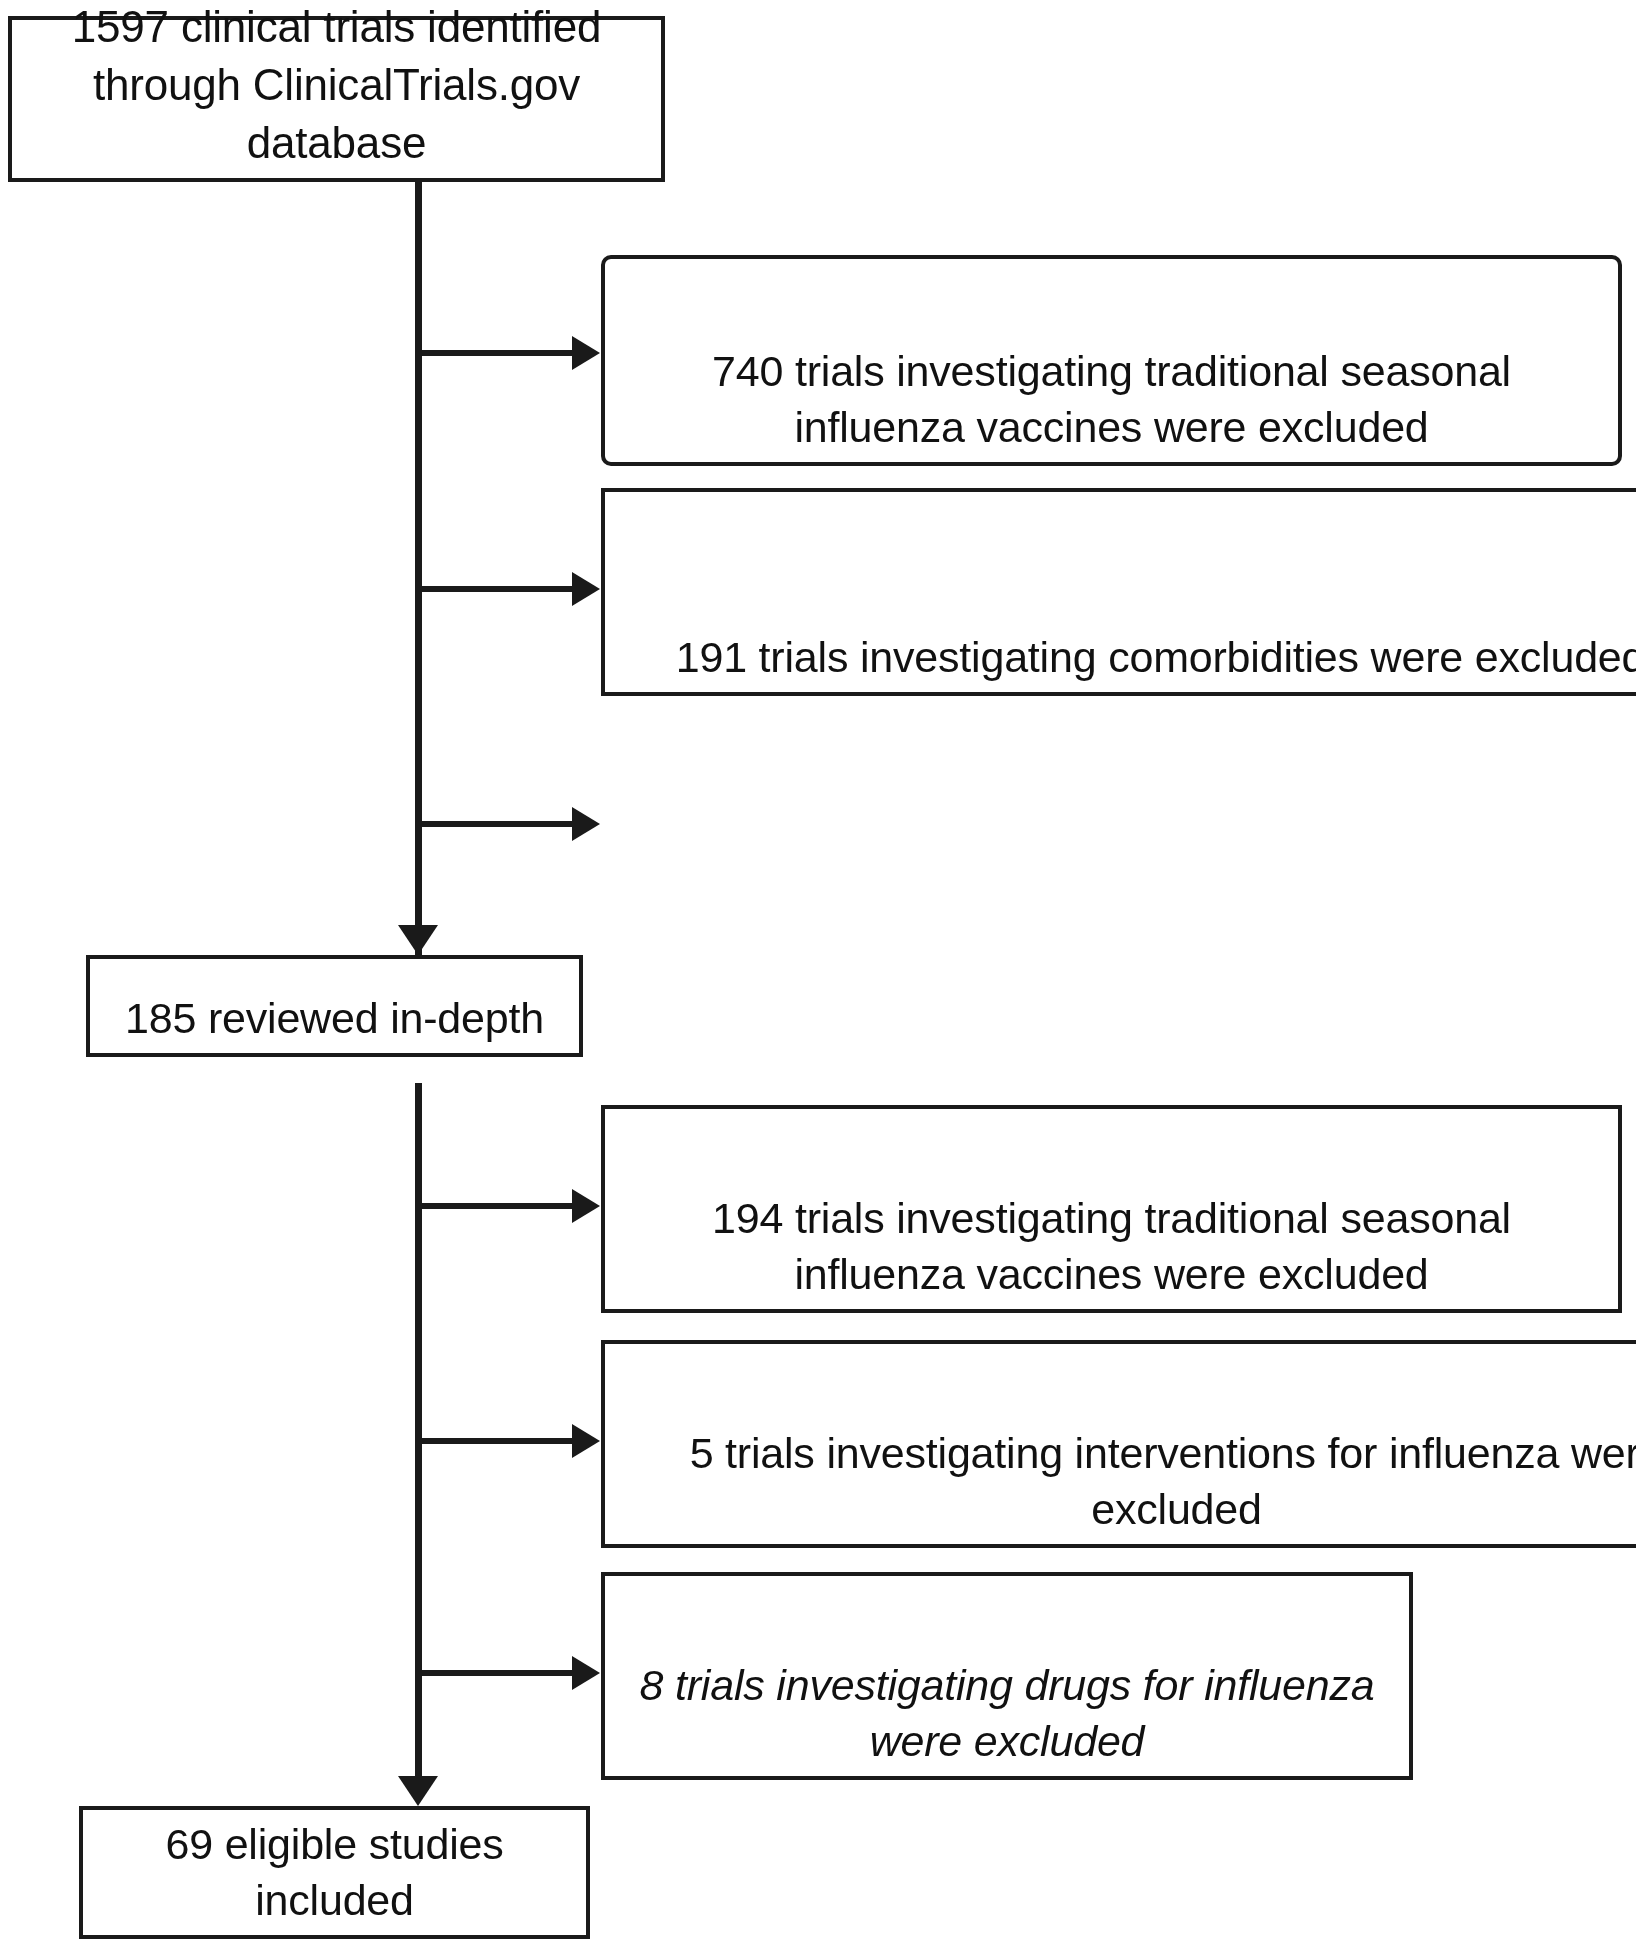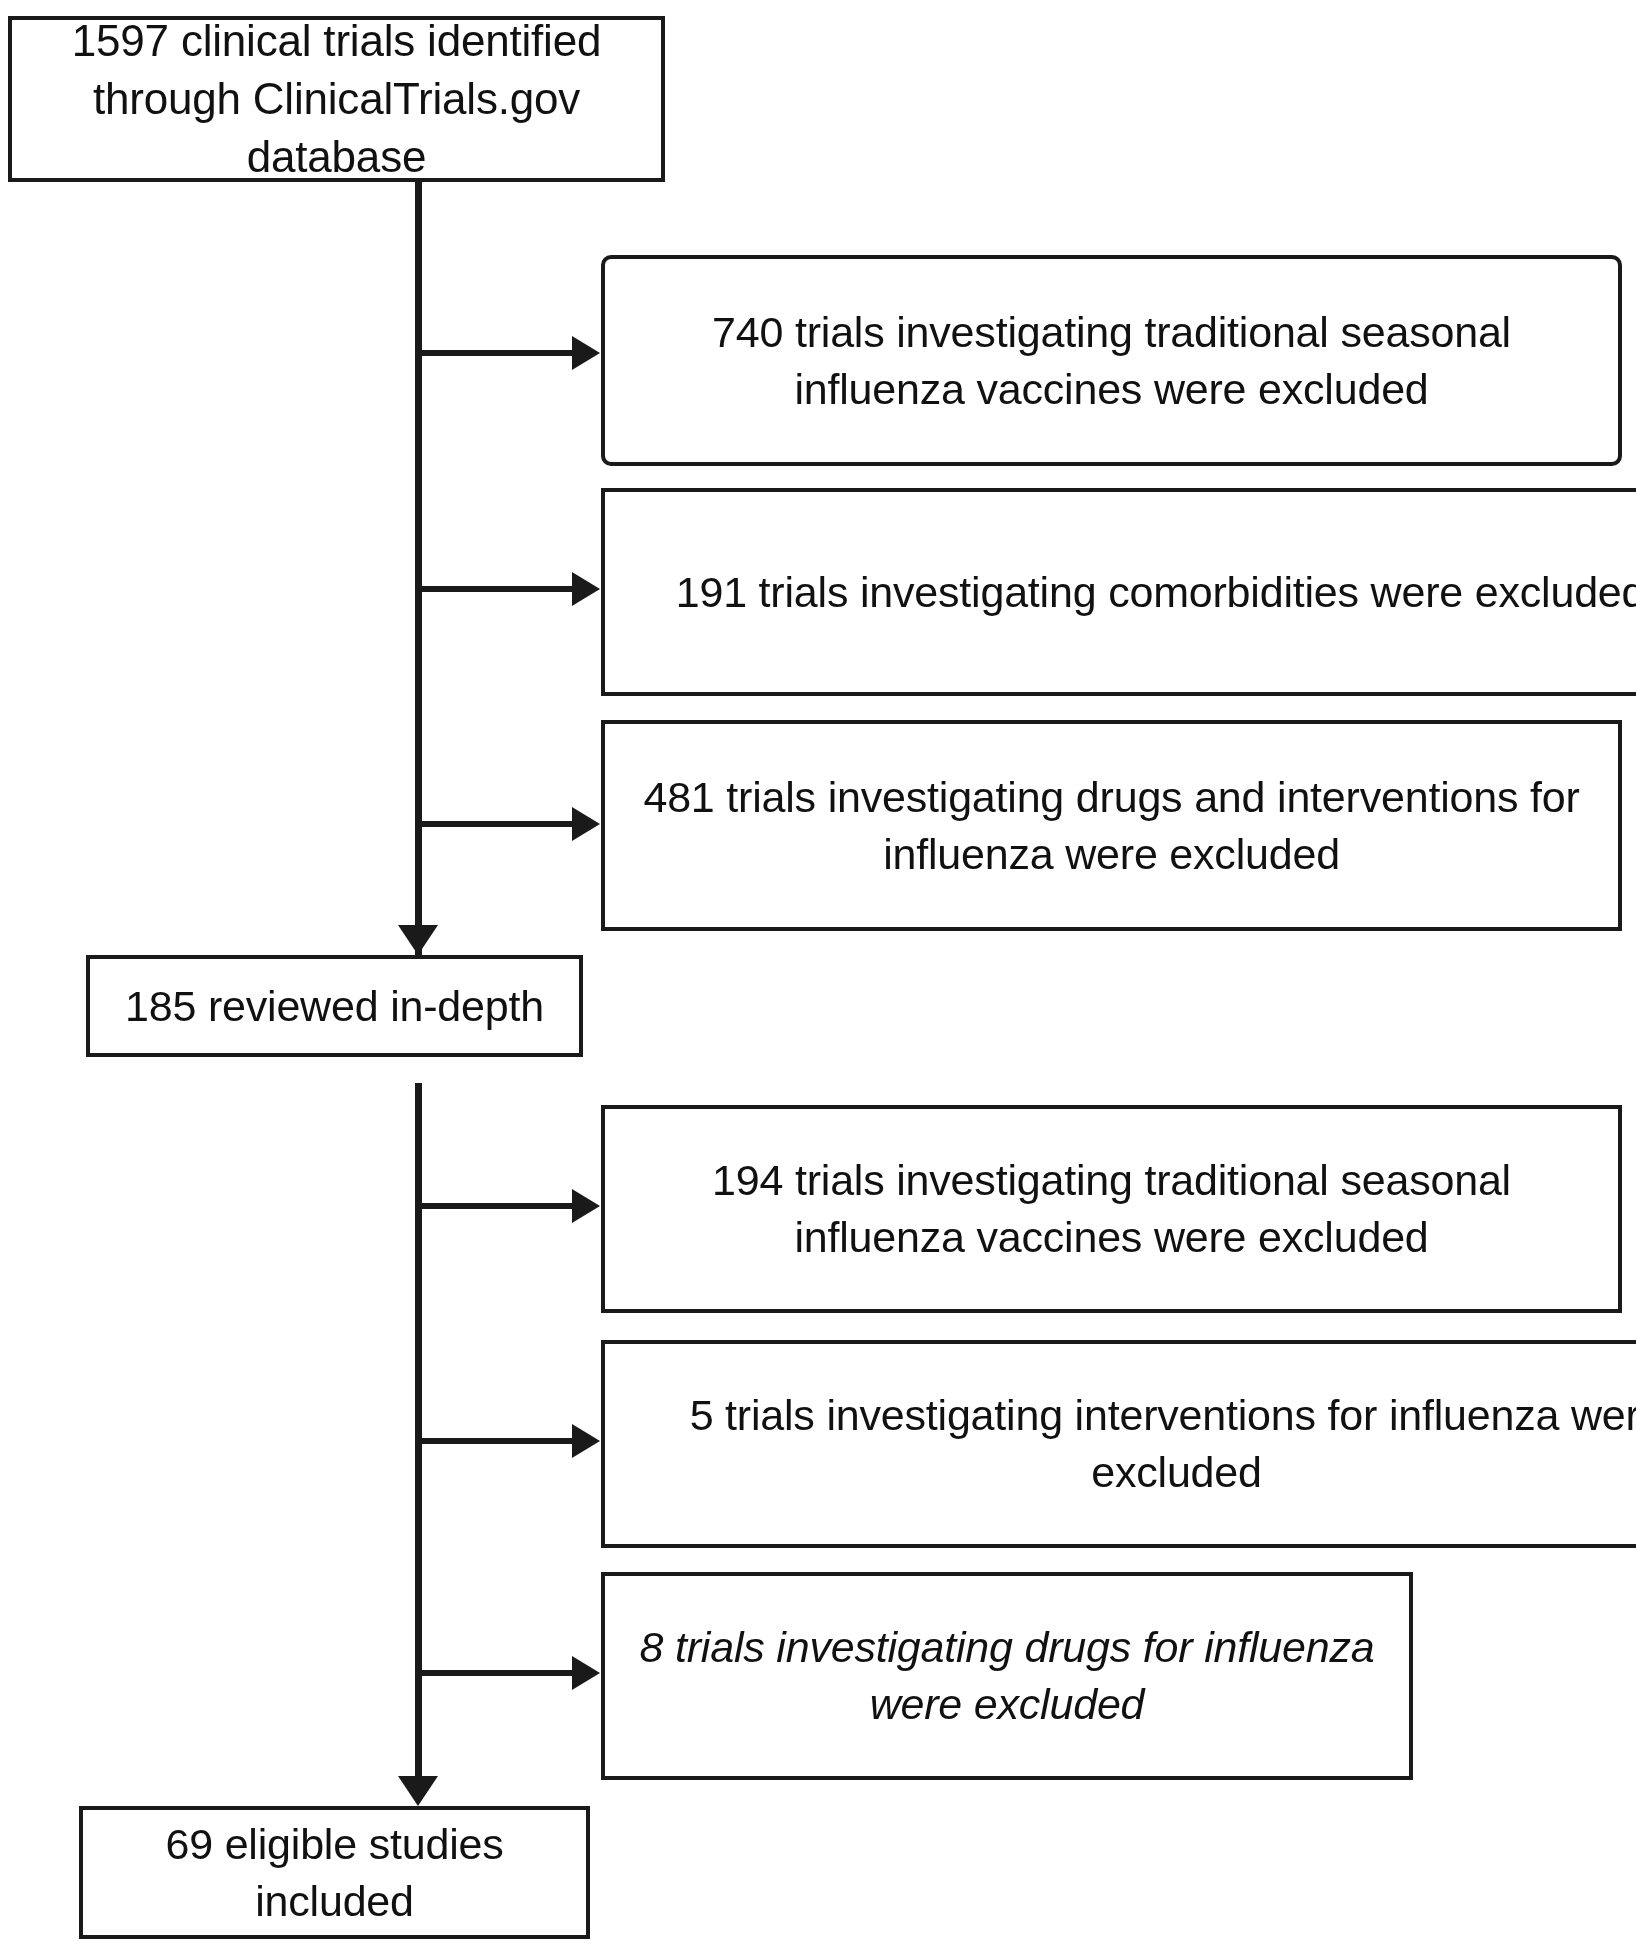--- a/index.html
+++ b/index.html
@@ -16,21 +16,21 @@
     height: 1957px;
     background: #ffffff;
     overflow: hidden;
   }
   .node {
     position: absolute;
     box-sizing: border-box;
     border: 4px solid #1a1a1a;
     background: #ffffff;
     display: flex;
-    align-items: center;
+    align-items: flex-end;
     justify-content: center;
     text-align: center;
     color: #111111;
     font-size: 43px;
     line-height: 1.32;
     padding: 6px 26px;
     letter-spacing: -0.2px;
   }
   .node .label {
     display: block;
@@ -83,23 +83,20 @@
   </div>
   <div class="branch" style="left:415px; top:350px; width:160px;"></div>
   <div class="arrow-right" style="left:572px; top:336px;"></div>
 
   <div class="node" style="left:601px; top:488px; width:1119px; height:208px;">
     <span class="label">191 trials investigating comorbidities were excluded</span>
   </div>
   <div class="branch" style="left:415px; top:586px; width:160px;"></div>
   <div class="arrow-right" style="left:572px; top:572px;"></div>
 
-  <div class="node" style="left:601px; top:720px; width:1021px; height:211px;">
-    <span class="label">481 trials investigating drugs and interventions for influenza were excluded</span>
-  </div>
   <div class="branch" style="left:415px; top:821px; width:160px;"></div>
   <div class="arrow-right" style="left:572px; top:807px;"></div>
 
   <div class="node" style="left:86px; top:955px; width:497px; height:102px; justify-content:center;">
     <span class="label">185 reviewed in-depth</span>
   </div>
 
   <div class="spine" style="left:415px; top:1083px; height:695px;"></div>
   <div class="arrow-down" style="left:398px; top:1776px;"></div>
 

